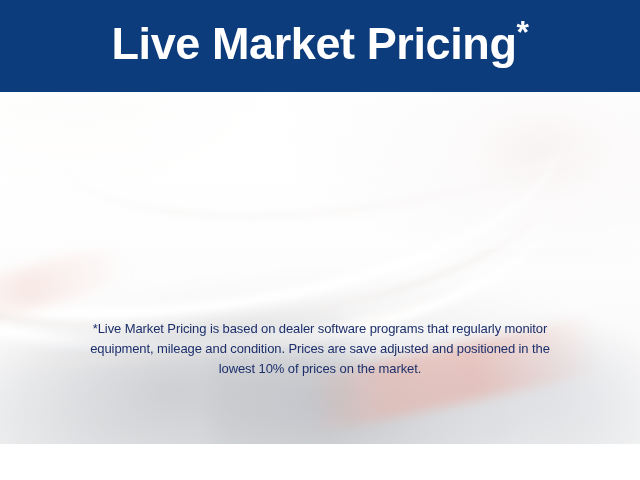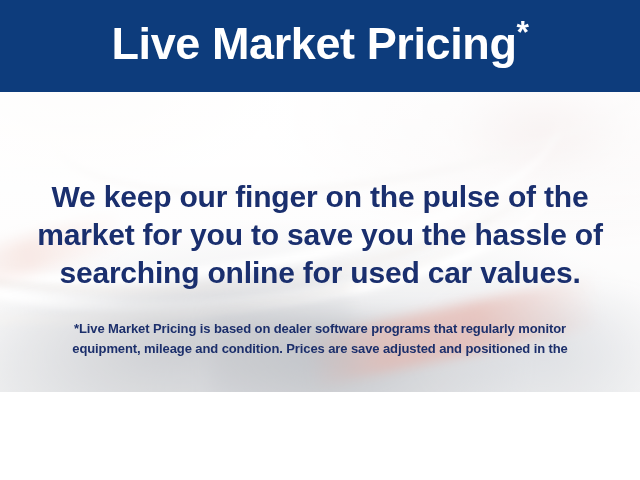--- a/index.html
+++ b/index.html
@@ -8,21 +8,21 @@
     padding: 0;
     background: #ffffff;
   }
   body {
     font-family: "Liberation Sans", sans-serif;
   }
 
   .banner {
     position: relative;
     width: 640px;
-    height: 392px;
+    height: 444px;
     overflow: hidden;
     background: #fdfcfb;
   }
 
   
   .bg-photo {
     position: absolute;
     inset: 0;
     overflow: hidden;
     background: #fcfbfa;
@@ -207,21 +207,21 @@
   
   .disclaimer {
     position: absolute;
     left: 26px;
     right: 26px;
     top: 319px;
     z-index: 4;
     text-align: center;
     color: #1c2f6b;
     font-family: "Liberation Sans", sans-serif;
-    font-weight: bold;
+    font-weight: normal;
     font-size: 13px;
     line-height: 20px;
     letter-spacing: -0.1px;
   }
   .disclaimer-line { display: block; white-space: nowrap; }
 </style>
 </head>
 <body>
 
 <div class="banner">
@@ -240,24 +240,20 @@
     <div class="bg-red-streak"></div>
     <div class="bg-red-streak-2"></div>
     <div class="bg-wash"></div>
     <div class="bg-wash-top"></div>
   </div>
 
   <div class="header-band">
     <div class="header-title"><span>Live Market Pricing</span><span class="asterisk">*</span></div>
   </div>
 
-  <div class="headline">
-    <span class="headline-line">We keep our finger on the pulse of the</span>
-    <span class="headline-line">market for you to save you the hassle of</span>
-    <span class="headline-line">searching online for used car values.</span>
-  </div>
 
   <div class="disclaimer">
     <span class="disclaimer-line">*Live Market Pricing is based on dealer software programs that regularly monitor</span>
     <span class="disclaimer-line">equipment, mileage and condition. Prices are save adjusted and positioned in the</span>
+    <span class="disclaimer-line">lowest 10% of prices on the market.</span>
   </div>
 
 </div>
 
 </body></html>

